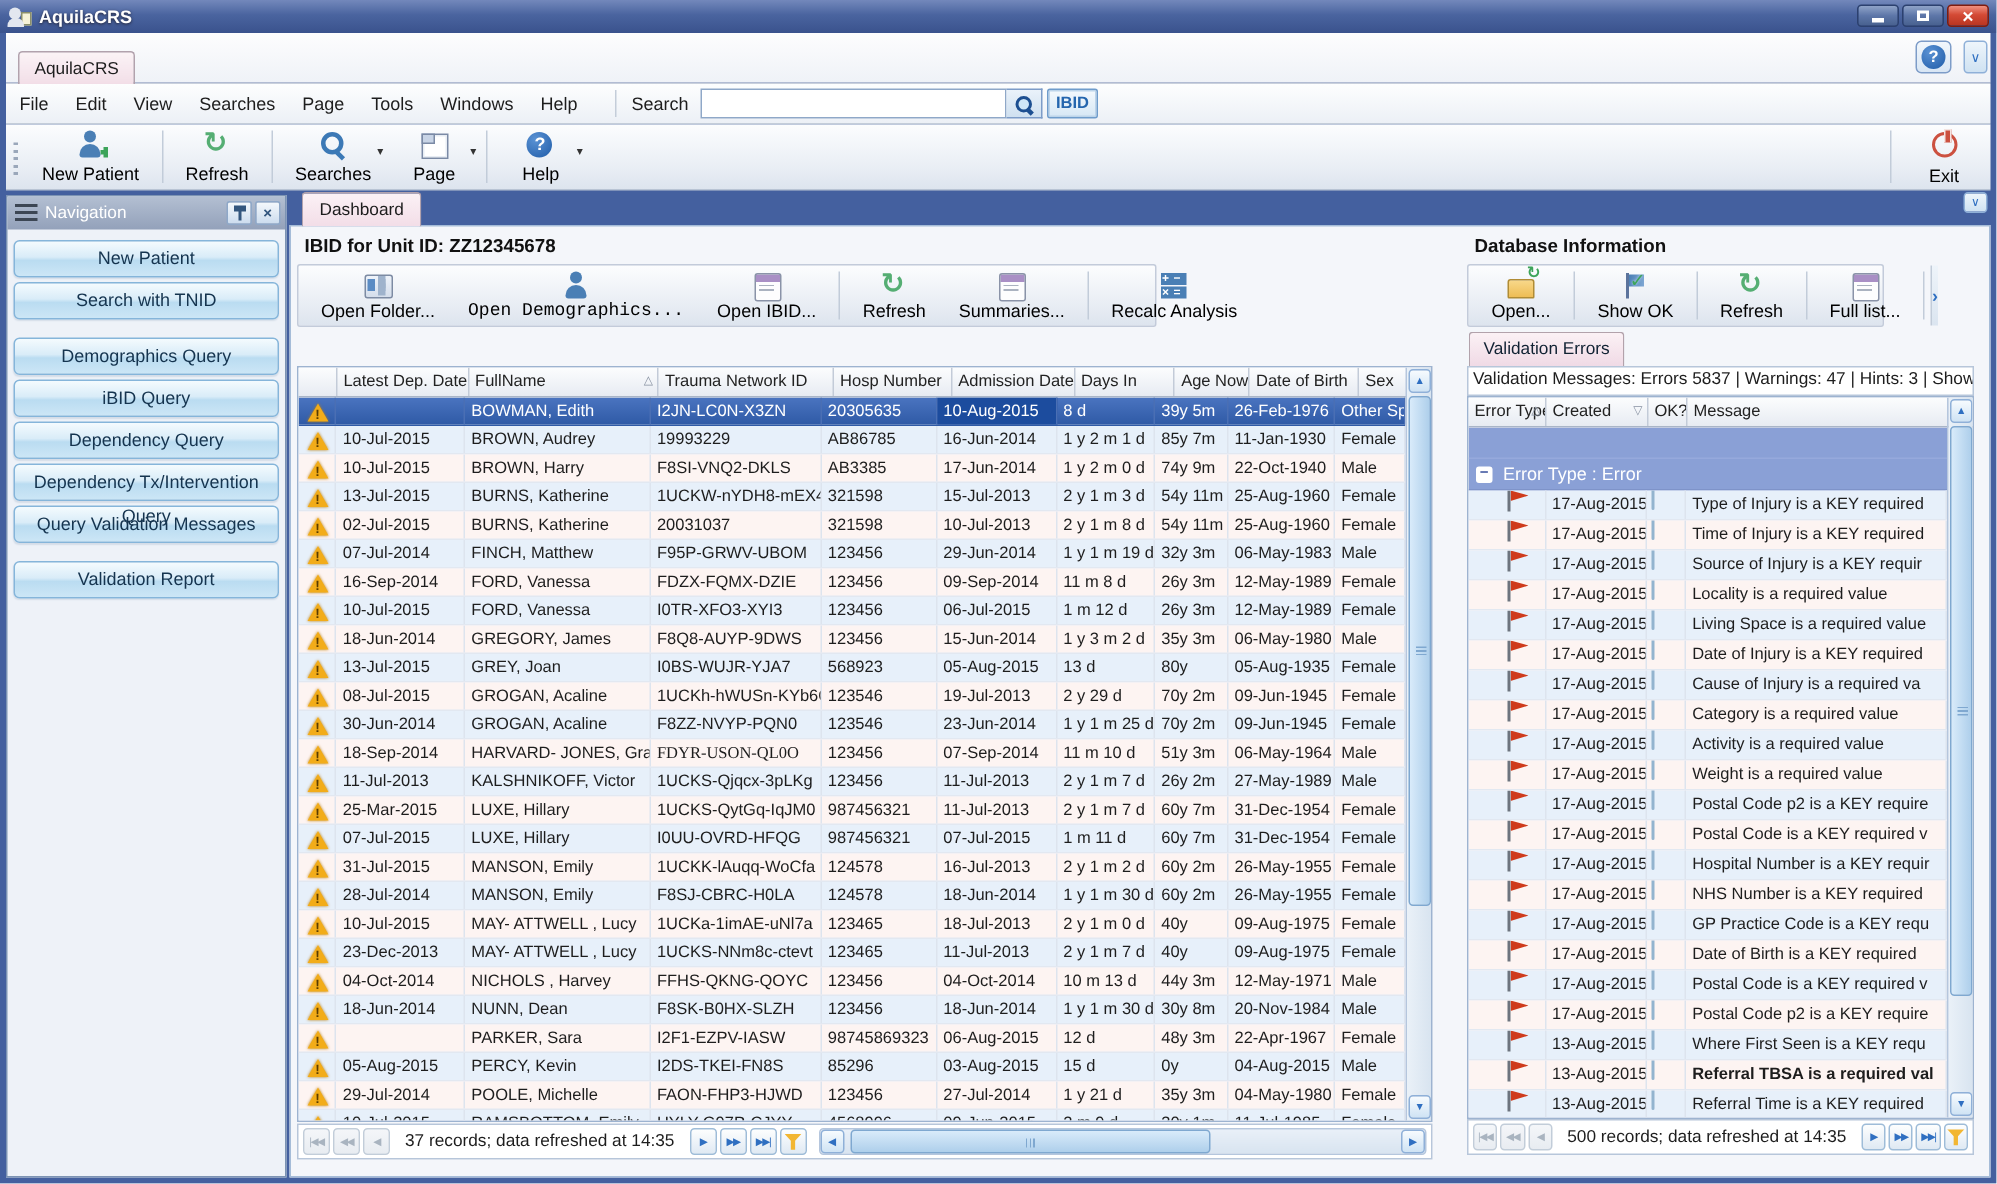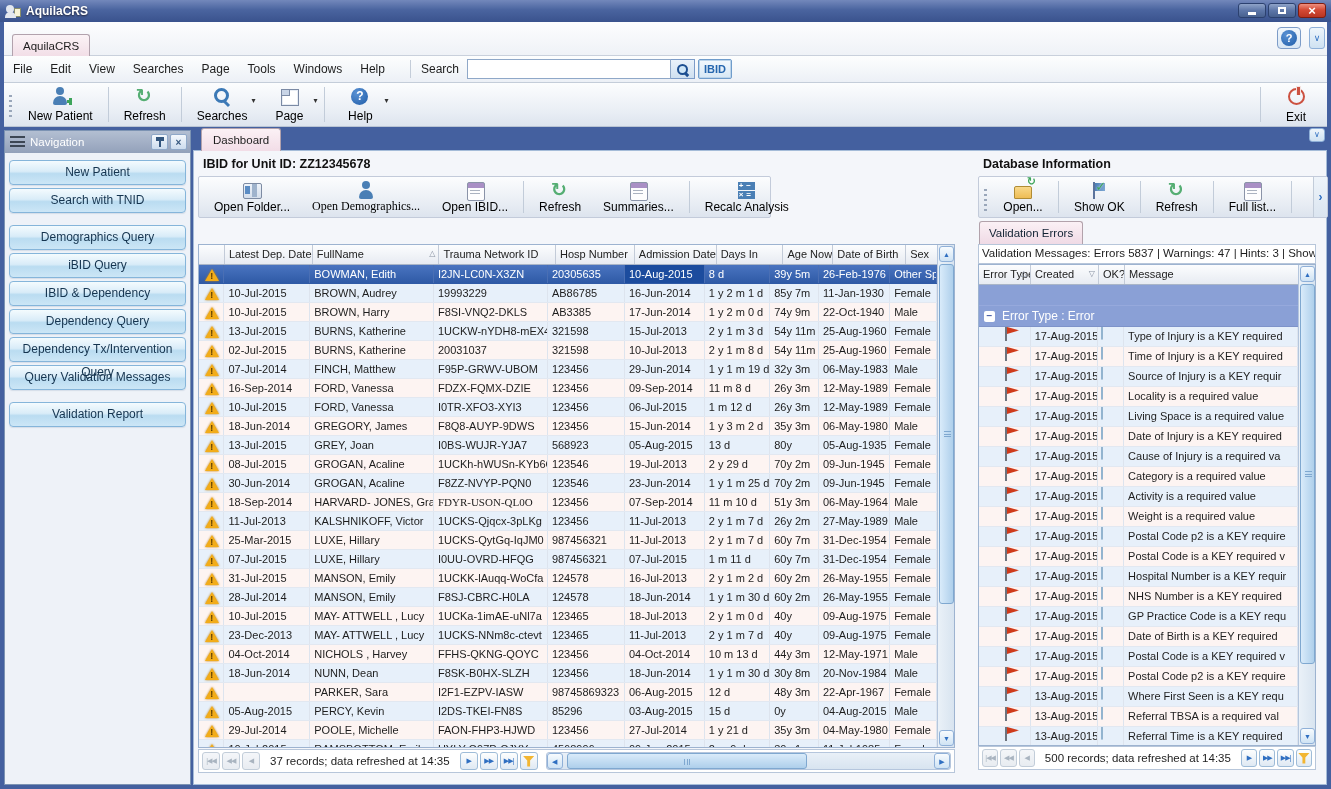--- a/index.html
+++ b/index.html
@@ -291,21 +291,20 @@
       <span class="nh-btn">×</span>
     </div>
     <div class="nav-body" id="nav-body">
         <div class="nav-group">
           <button class="nav-btn">New Patient</button>
           <button class="nav-btn">Search with TNID</button>
         </div>
         <div class="nav-group">
           <button class="nav-btn">Demographics Query</button>
           <button class="nav-btn">iBID Query</button>
-          <button class="nav-btn">IBID &amp; Dependency</button>
           <button class="nav-btn">Dependency Query</button>
           <button class="nav-btn">Dependency Tx/Intervention Query</button>
           <button class="nav-btn">Query Validation Messages</button>
         </div>
         <div class="nav-group">
           <button class="nav-btn">Validation Report</button>
         </div>
       </div>
   </div>
 
@@ -314,21 +313,21 @@
 
   <div class="panel-title" style="left:203px; top:157px;">IBID for Unit ID: ZZ12345678</div>
 
   <div class="mini-toolbar" style="left:198px; top:176px; width:573px;">
     <div class="tb-grip"></div>
     <div id="ibid-toolbar-buttons" style="display:flex;align-items:stretch;">
         <button class="tb-btn" style="border: 1px solid transparent; background: transparent; font-family: inherit;">
           <span class="ic ic-open-folder-icon"></span>
           <span class="tb-label">Open Folder...</span>
         </button>
-        <button class="tb-btn" style="border: 1px solid transparent; background: transparent; font-family: Liberation Serif, serif;">
+        <button class="tb-btn" style="border: 1px solid transparent; background: transparent; font-family: Liberation Mono, monospace;">
           <span class="ic person"></span>
           <span class="tb-label">Open Demographics...</span>
         </button>
         <button class="tb-btn" style="border: 1px solid transparent; background: transparent; font-family: inherit;">
           <span class="ic doc-ic"></span>
           <span class="tb-label">Open IBID...</span>
         </button>
         <div class="tb-sep"></div>
         <button class="tb-btn" style="border: 1px solid transparent; background: transparent; font-family: inherit;">
           <span class="ic ic-refresh-icon"></span>
@@ -746,21 +745,21 @@
       </span>
     <div class="hscroll">
       <div class="hs-btn" style="left:0;">◀</div>
       <div class="hs-thumb"></div>
       <div class="hs-btn" style="right:0;">▶</div>
     </div>
   </div>
 
   <div class="panel-title" style="left:983px; top:157px;">Database Information</div>
 
-  <div class="mini-toolbar" style="left:978px; top:176px; width:350px;">
+  <div class="mini-toolbar" style="left:978px; top:176px; width:278px;">
     <div class="tb-grip"></div>
     <div id="db-toolbar-buttons" style="display:flex;align-items:stretch;flex:1;">
         <button class="tb-btn" style="border: 1px solid transparent; background: transparent; font-family: inherit;">
           <span class="ic ic-open-db-icon"></span>
           <span class="tb-label">Open...</span>
         </button>
         <div class="tb-sep"></div>
         <button class="tb-btn" style="border: 1px solid transparent; background: transparent; font-family: inherit;">
           <span class="ic ic-show-ok-icon"></span>
           <span class="tb-label">Show OK</span>
@@ -910,21 +909,21 @@
         <div class="g-row vrow r-blue">
           <div class="g-td" style="width: 52px; padding: 0px;"><span class="flag-icon"></span></div>
           <div class="g-td" style="width: 68px;">13-Aug-2015</div>
           <div class="g-td" style="width: 26px; padding: 0px;"><span class="cb-icon"></span></div>
           <div class="g-td" style="width: 175px;">Where First Seen is a KEY requ</div>
         </div>
         <div class="g-row vrow r-pink">
           <div class="g-td" style="width: 52px; padding: 0px;"><span class="flag-icon"></span></div>
           <div class="g-td" style="width: 68px;">13-Aug-2015</div>
           <div class="g-td" style="width: 26px; padding: 0px;"><span class="cb-icon"></span></div>
-          <div class="g-td" style="width: 175px;">Referral TBSA is a required val</div>
+          <div class="g-td" style="width: 175px; font-weight: bold;">Referral TBSA is a required val</div>
         </div>
         <div class="g-row vrow r-blue">
           <div class="g-td" style="width: 52px; padding: 0px;"><span class="flag-icon"></span></div>
           <div class="g-td" style="width: 68px;">13-Aug-2015</div>
           <div class="g-td" style="width: 26px; padding: 0px;"><span class="cb-icon"></span></div>
           <div class="g-td" style="width: 175px;">Referral Time is a KEY required</div>
         </div>
       </div>
     <div class="vscroll">
       <div class="sb-btn" style="top:1px;">▲</div>

